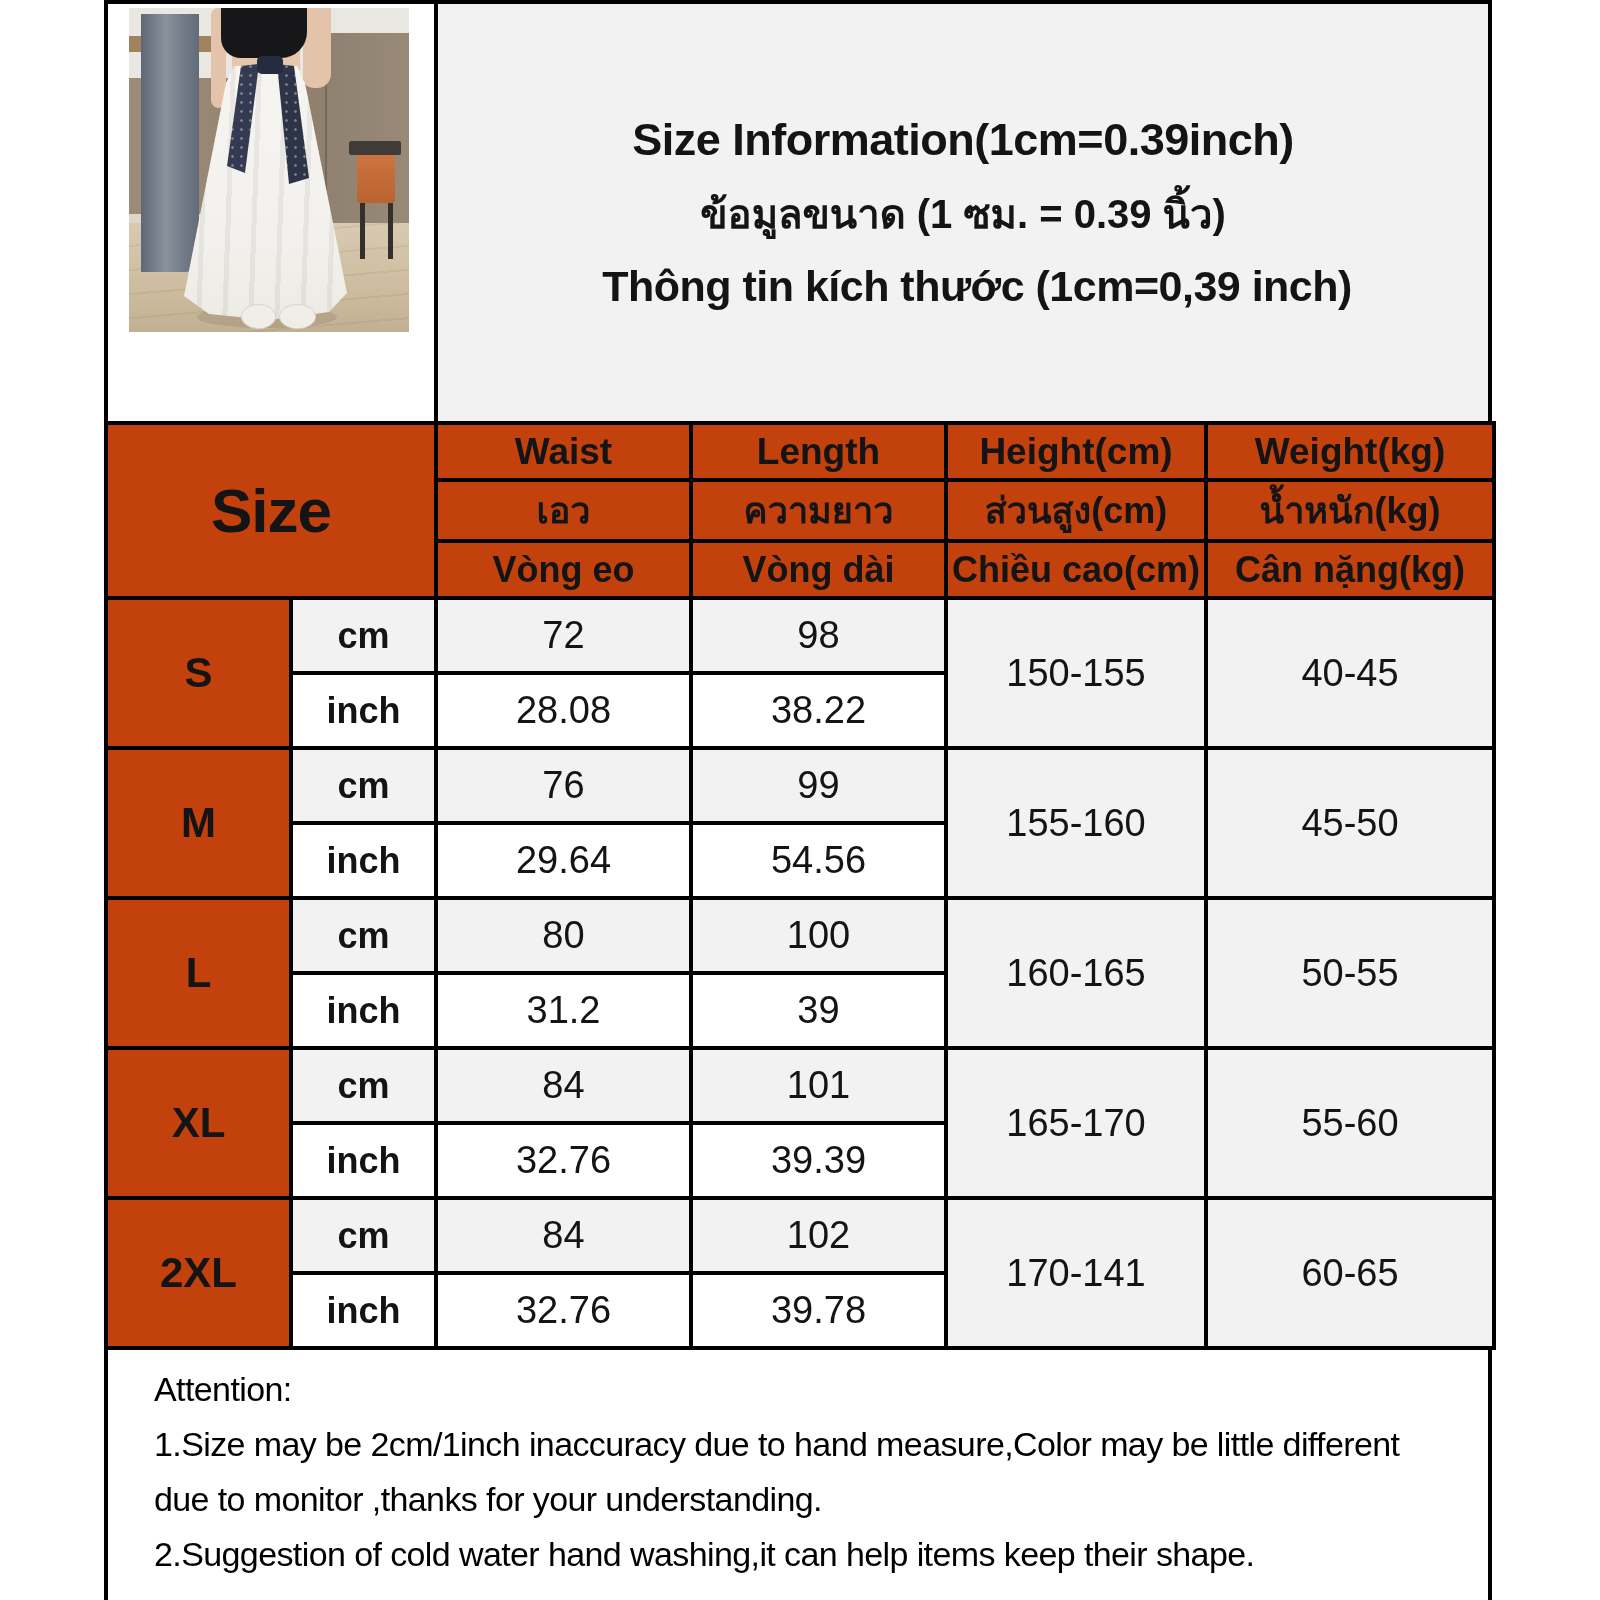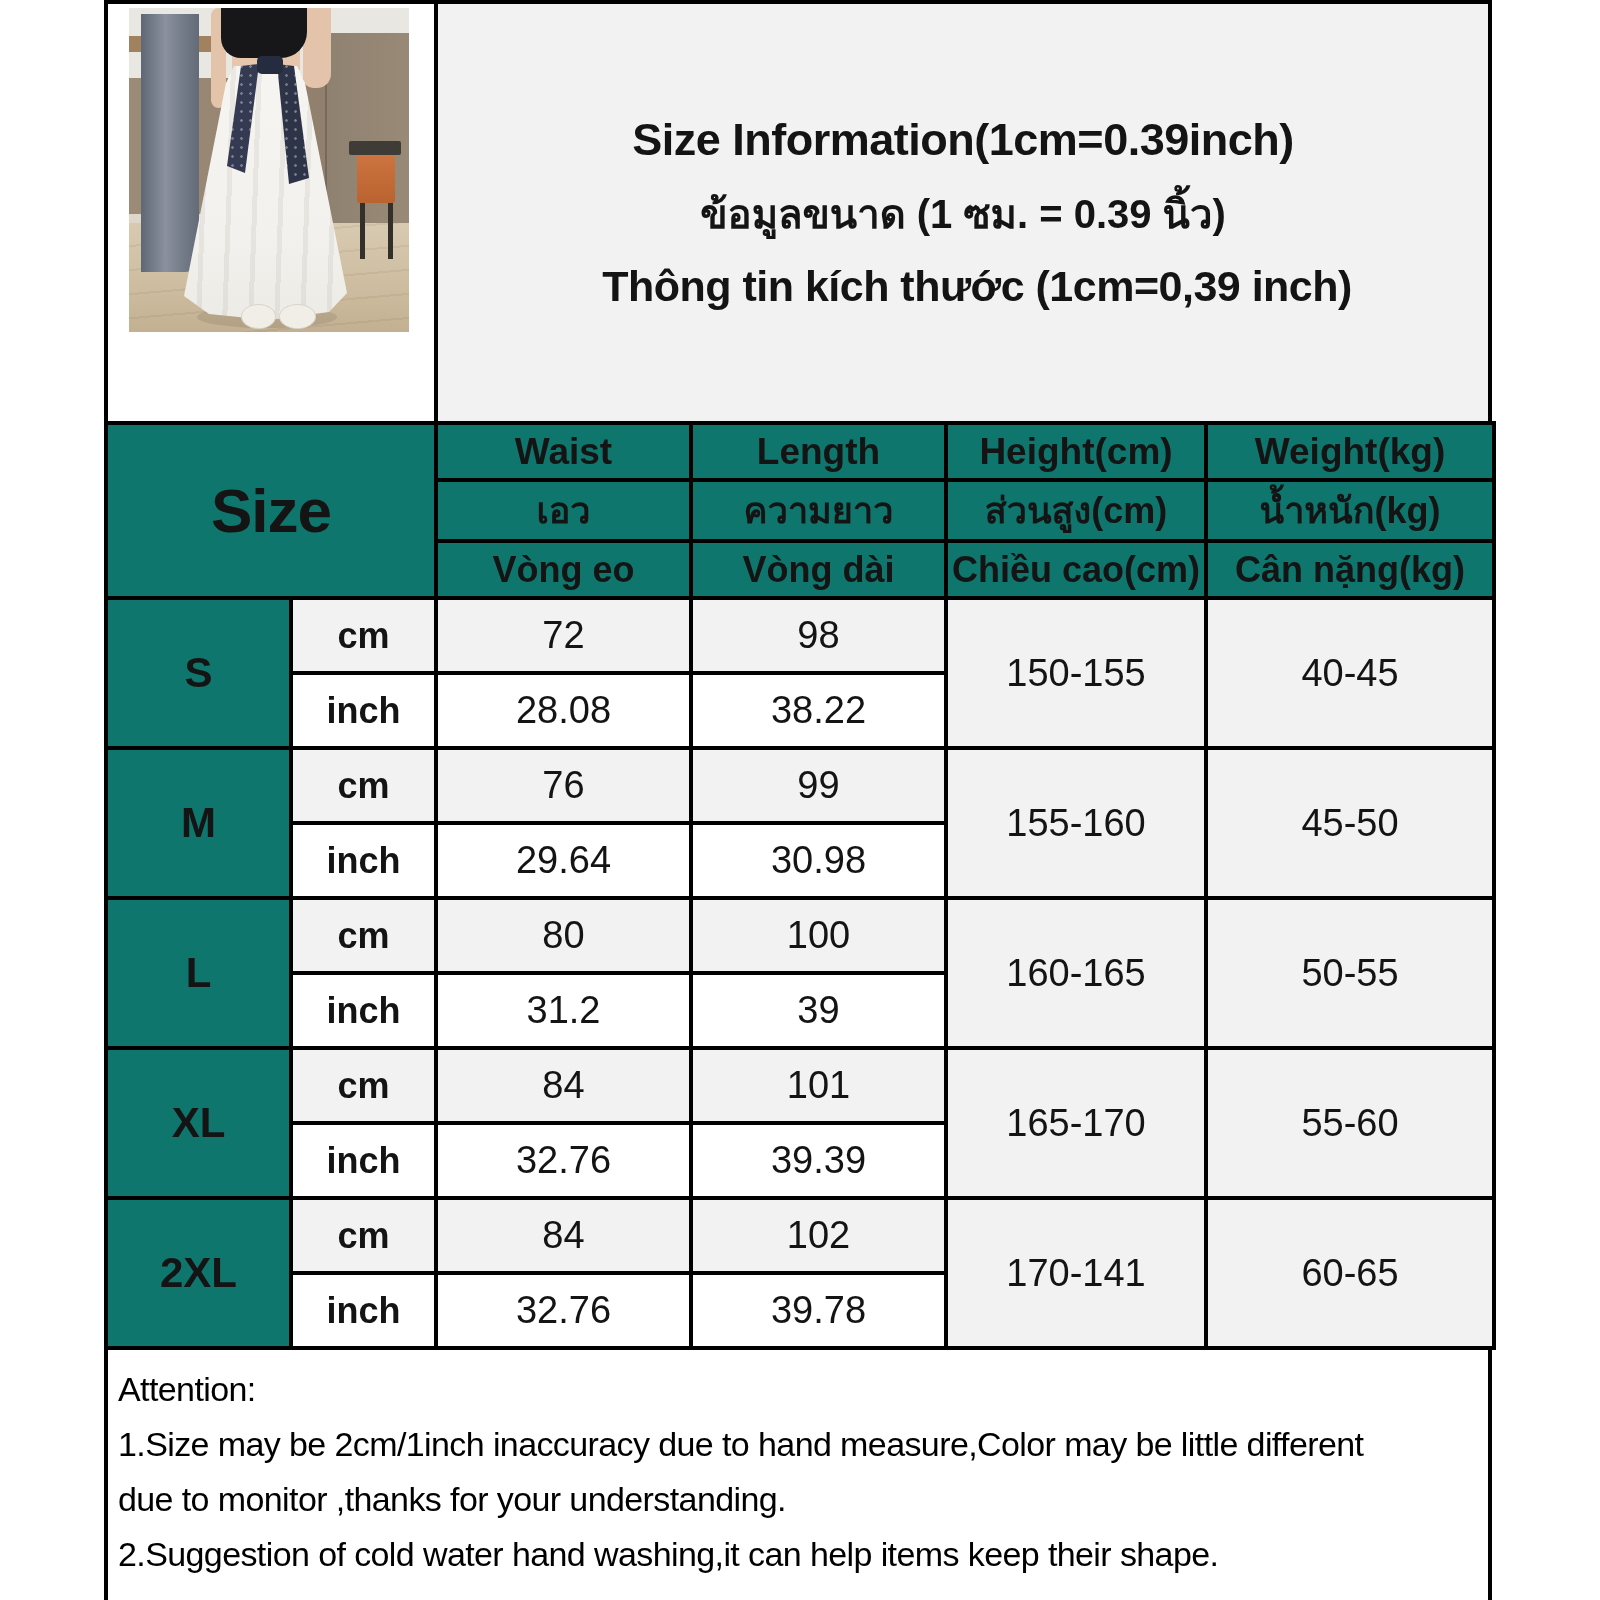--- a/index.html
+++ b/index.html
@@ -70,38 +70,38 @@
   .ph-shoe-right{left:150px;top:296px;width:35px;height:23px;background:#f1eee8;border:1px solid #d8d4cc;border-radius:50%;}
 
   
   table.size-table{border-collapse:collapse;width:1388px;table-layout:fixed;}
   .size-table td{
     border:4px solid #000;text-align:center;vertical-align:middle;padding:0;
     overflow:hidden;
   }
   tr.hdr{height:57px;}
   tr.body-row{height:75px;}
-  .c-gray{background:#0f766e;}
+  .c-gray{background:#c2410c;}
   .c-light{background:#f2f2f2;}
   .c-white{background:#ffffff;}
   .size-label{font-size:62px;font-weight:bold;letter-spacing:-1px;}
   .hd-en{font-size:37px;font-weight:bold;}
   .hd-th{font-size:36px;font-weight:bold;}
   .hd-vi{font-size:36px;font-weight:bold;}
   .sz{font-size:42px;font-weight:bold;}
   .unit{font-size:36px;font-weight:bold;}
   .val{font-size:38px;font-weight:normal;}
 
   
   .attention{
     box-sizing:border-box;height:332px;background:#ffffff;
     border:4px solid #000;border-top:none;
     padding:12px 10px 0 10px;font-size:34px;letter-spacing:-0.6px;color:#000;
   }
-  .attention .ln{height:55px;line-height:55px;white-space:nowrap;}
+  .attention .ln{height:55px;line-height:55px;white-space:nowrap;margin-left:36px;}
 </style>
 </head>
 <body>
 
 <div class="page">
 
   <div class="top-section">
     <div class="photo-cell">
       <div class="photo">
         <div class="ph ph-band"></div>
@@ -185,21 +185,21 @@
       <td class="c-gray sz" rowspan="2">M</td>
       <td class="c-light unit">cm</td>
       <td class="c-light val">76</td>
       <td class="c-light val">99</td>
       <td class="c-light val" rowspan="2">155-160</td>
       <td class="c-light val" rowspan="2">45-50</td>
     </tr>
     <tr class="body-row">
       <td class="c-white unit">inch</td>
       <td class="c-white val">29.64</td>
-      <td class="c-white val">30.98</td>
+      <td class="c-white val">54.56</td>
     </tr>
 
     <tr class="body-row">
       <td class="c-gray sz" rowspan="2">L</td>
       <td class="c-light unit">cm</td>
       <td class="c-light val">80</td>
       <td class="c-light val">100</td>
       <td class="c-light val" rowspan="2">160-165</td>
       <td class="c-light val" rowspan="2">50-55</td>
     </tr>

